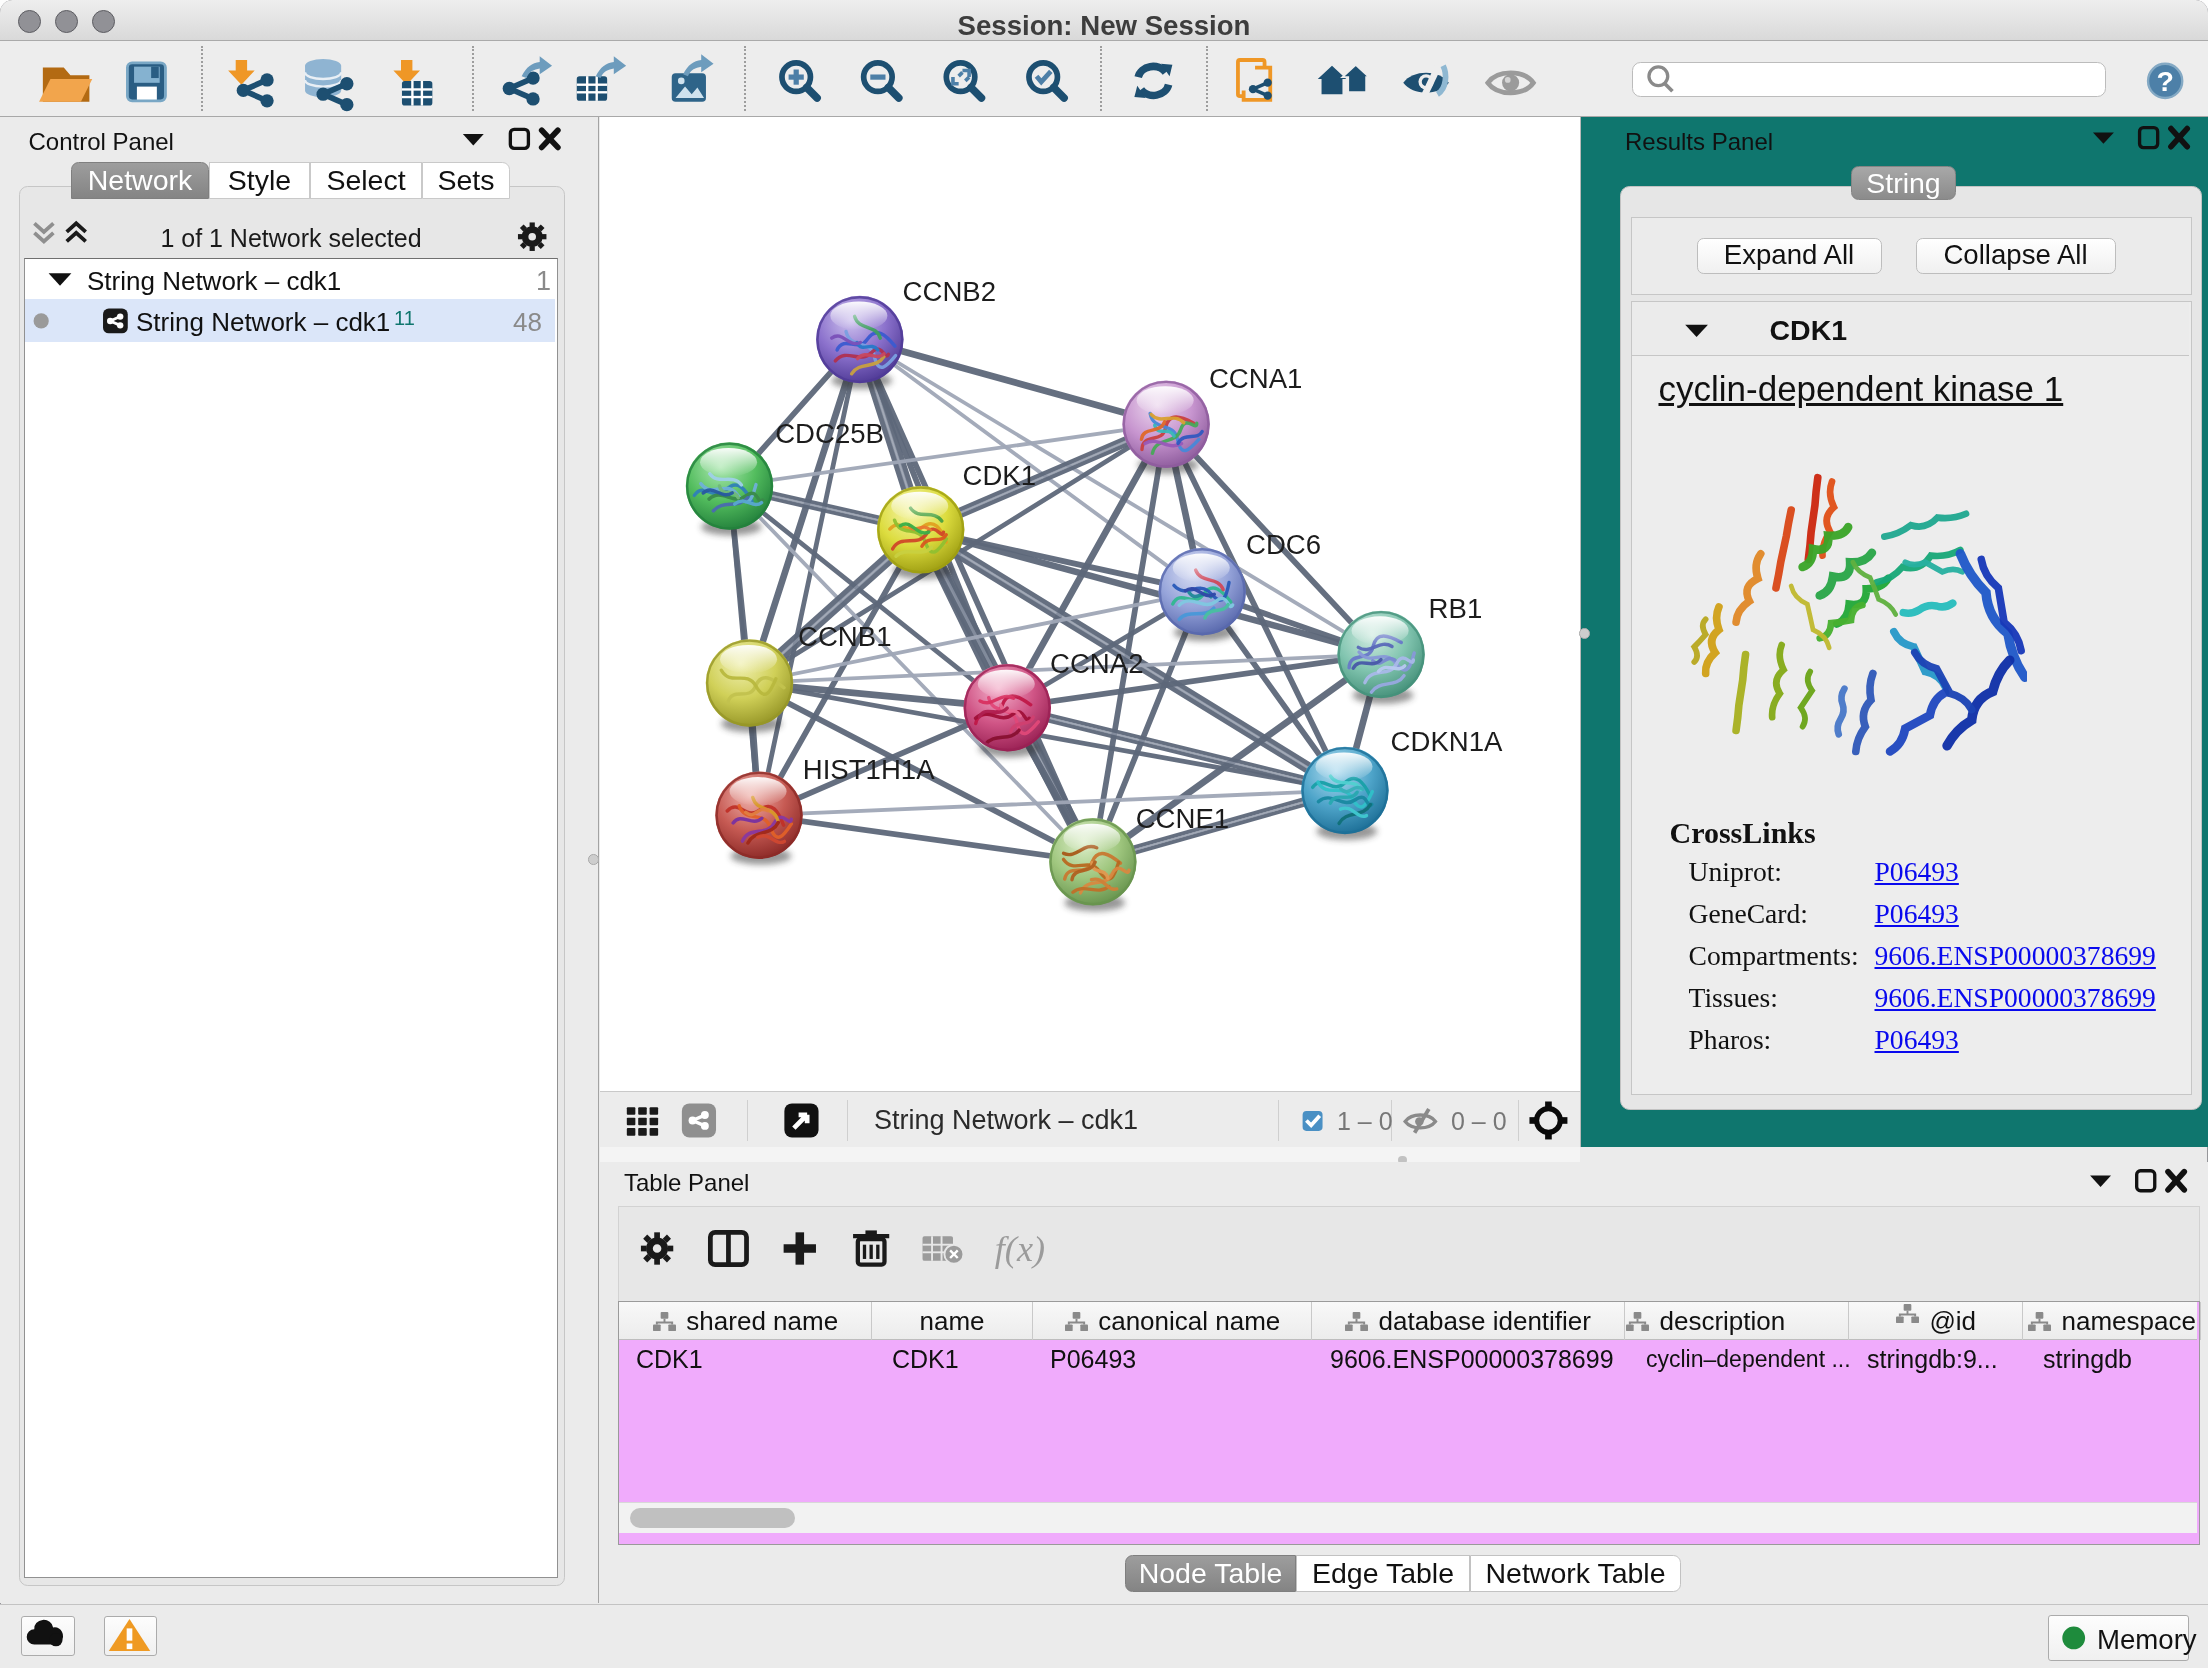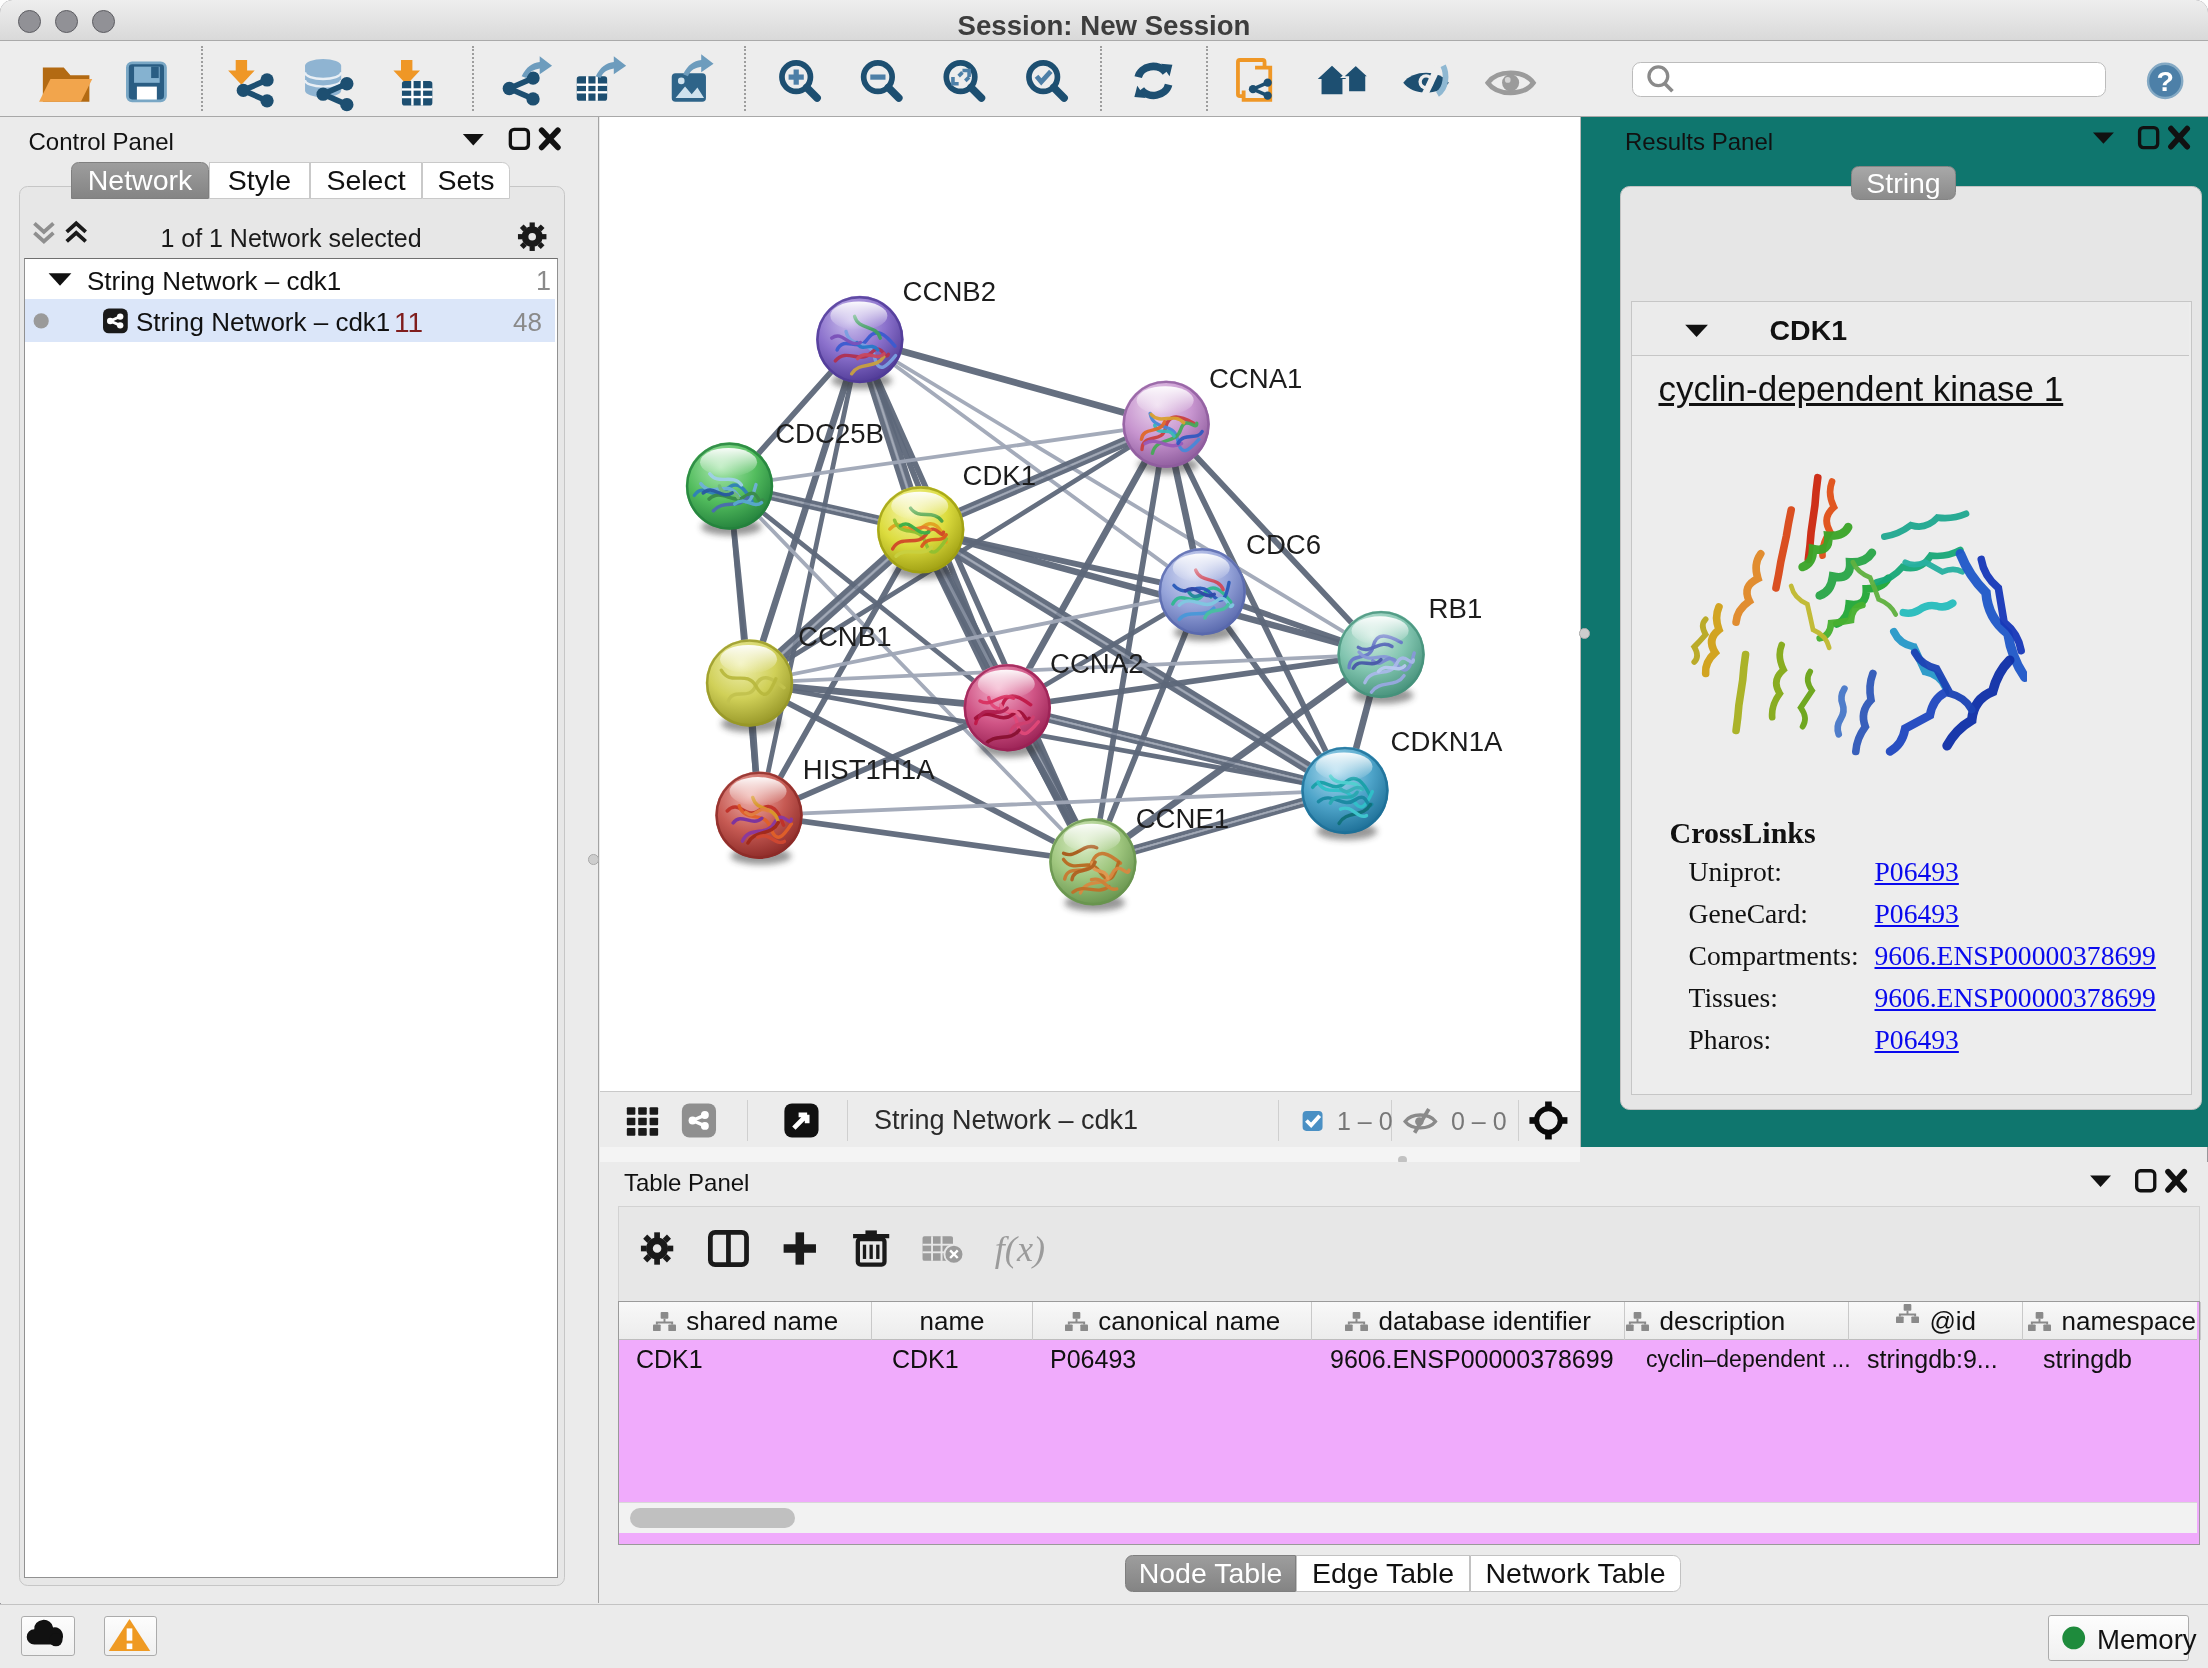--- a/index.html
+++ b/index.html
@@ -241,21 +241,21 @@
           <rect x="82" y="10" width="26" height="26" rx="6" fill="#1a1a1a"></rect>
           <g transform="translate(95,23) scale(0.42)">
             <line x1="-13" y1="0" x2="12" y2="-11" stroke="#fff" stroke-width="7"></line>
             <line x1="-13" y1="0" x2="12" y2="11" stroke="#fff" stroke-width="7"></line>
             <circle cx="-13" cy="0" r="8" fill="#fff"></circle>
             <circle cx="12" cy="-11" r="8" fill="#fff"></circle>
             <circle cx="12" cy="11" r="8" fill="#fff"></circle>
           </g>
         </svg>
         <div style="position:absolute;left:111px;top:7.6px;font-size:26px;color:#111;">String Network – cdk1</div>
-        <div style="position:absolute;left:369px;top:7.6px;font-size:28px;color:#7f1d1d;">11</div>
+        <div style="position:absolute;left:369px;top:7.6px;font-size:20px;color:#0f766e;">11</div>
         <div style="position:absolute;left:488px;top:7.6px;font-size:26px;color:#8a8a8a;">48</div>
       </div>
     </div>
   </div>
   <div id="netview" class="abs">
 <svg id="netsvg" width="980" height="974" style="position:absolute;left:0;top:0;" viewBox="0 0 1030 1024">
 <defs>
 <linearGradient id="gloss" x1="0" y1="0" x2="0" y2="1">
             <stop offset="0" stop-color="#ffffff" stop-opacity="0.95"></stop>
             <stop offset="0.65" stop-color="#ffffff" stop-opacity="0.3"></stop>
@@ -841,20 +841,24 @@
     </div>
   <div id="results" class="abs">
     <div class="paneltitle" style="position:absolute;left:44px;top:11.4px;">Results Panel</div>
     <svg width="629" height="48" style="position:absolute;left:0;top:0;" viewBox="0 0 661 50">
       <path d="M538,16 h22 l-11,12 z" fill="#111"></path>
       <rect x="587" y="11" width="19" height="21" rx="4" fill="none" stroke="#111" stroke-width="3.5"></rect>
       <path d="M620,12 l17,19 M637,12 l-17,19" stroke="#111" stroke-width="6" stroke-linecap="round"></path>
     </svg>
     <div id="stringtab">String</div>
     <div id="stringpanel">
+      <div id="expbox">
+        <div class="rbtn" style="left:65px;width:185px;line-height:32px;">Expand All</div>
+        <div class="rbtn" style="left:284px;width:200px;line-height:32px;">Collapse All</div>
+      </div>
       <div id="cdkbox">
         <div id="cdkhead">
           <svg width="114" height="54" style="position:absolute;left:0;top:0;" viewBox="0 0 120 57">
               <path d="M56,24 h24 l-12,13 z" fill="#111"></path>
             </svg>
           <div style="position:absolute;left:138px;top:12.4px;font-size:28.5px;font-weight:bold;color:#111;">CDK1</div>
         </div>
         <div style="position:absolute;left:27px;top:67px;font-size:35px;color:#111;text-decoration:underline;">cyclin-dependent kinase 1</div>
         <svg id="protein" width="350" height="287" viewBox="0 0 368 302" style="position:absolute;left:45px;top:170px;">
             <g fill="none" stroke-linecap="round" stroke-opacity="0.96">

